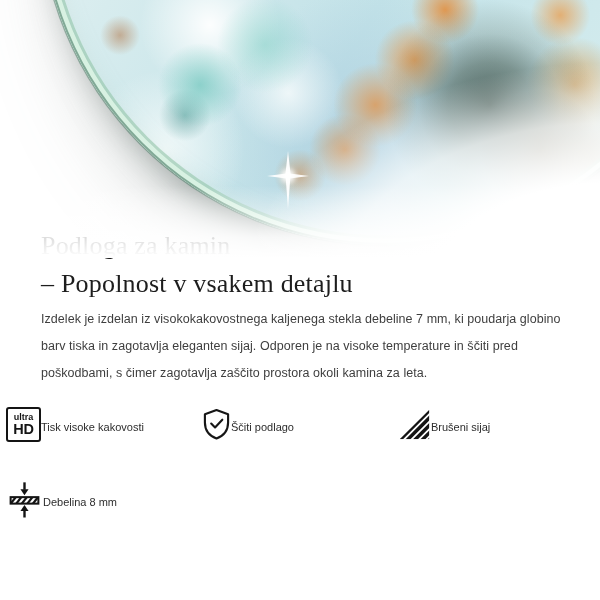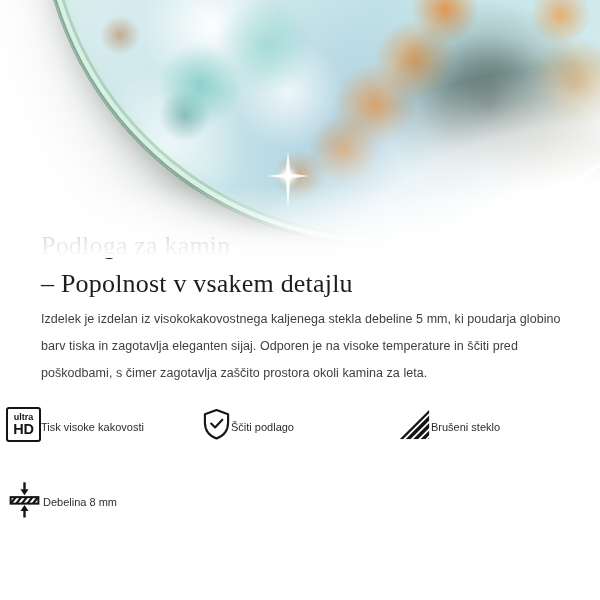--- a/index.html
+++ b/index.html
@@ -109,21 +109,21 @@
       <polygon points="14,29 35,26.2 56,29 35,31.8" fill="#ffffff" opacity="0.9"></polygon>
     </svg>
     <div class="fade"></div>
   </section>
 
   <div class="title">
     <div>Podloga za kamin</div>
     <div>– Popolnost v vsakem detajlu</div>
   </div>
 
-  <p class="desc">Izdelek je izdelan iz visokokakovostnega kaljenega stekla debeline 5 mm, ki poudarja globino barv tiska in zagotavlja eleganten sijaj. Odporen je na visoke temperature in ščiti pred poškodbami, s čimer zagotavlja zaščito prostora okoli kamina za leta.</p>
+  <p class="desc">Izdelek je izdelan iz visokokakovostnega kaljenega stekla debeline 7 mm, ki poudarja globino barv tiska in zagotavlja eleganten sijaj. Odporen je na visoke temperature in ščiti pred poškodbami, s čimer zagotavlja zaščito prostora okoli kamina za leta.</p>
 
   <div class="features">
 
 
     <div class="cell">
       <div class="icon-wrap">
         <div class="hd-box">
           <span class="hd-top">ultra</span>
           <span class="hd-bottom">HD</span>
         </div>
@@ -153,21 +153,21 @@
           <g clip-path="url(#triclip)" stroke="#141414" stroke-width="4.2">
             <line x1="-12" y1="44" x2="32" y2="0"></line>
             <line x1="-3" y1="44" x2="41" y2="0"></line>
             <line x1="6" y1="44" x2="50" y2="0"></line>
             <line x1="15" y1="44" x2="59" y2="0"></line>
             <line x1="24" y1="44" x2="68" y2="0"></line>
             <line x1="33" y1="44" x2="77" y2="0"></line>
           </g>
         </svg>
       </div>
-      <div class="label">Brušeni steklo</div>
+      <div class="label">Brušeni sijaj</div>
     </div>
 
     <div class="cell">
       <div class="icon-wrap">
         <svg class="ic" width="37" height="40" viewBox="0 0 40 42">
           <defs>
               <clipPath id="barclip">
                 <rect x="5" y="19" width="30" height="7"></rect>
               </clipPath>
             </defs>

